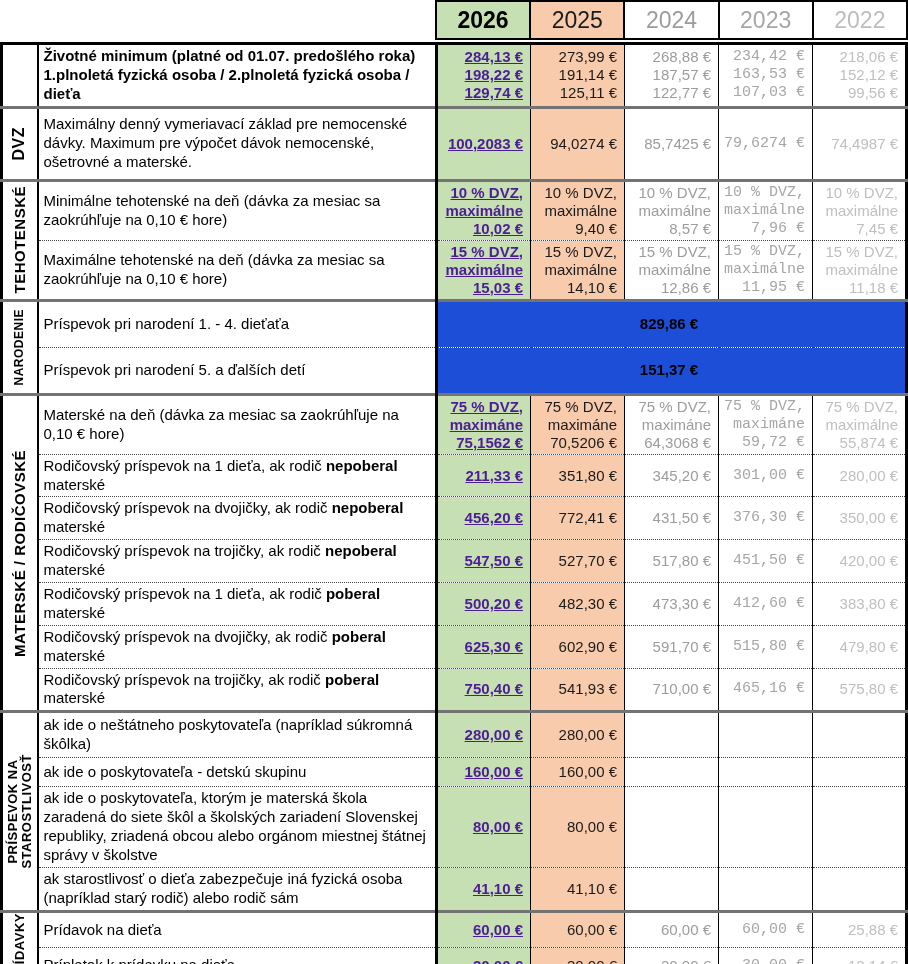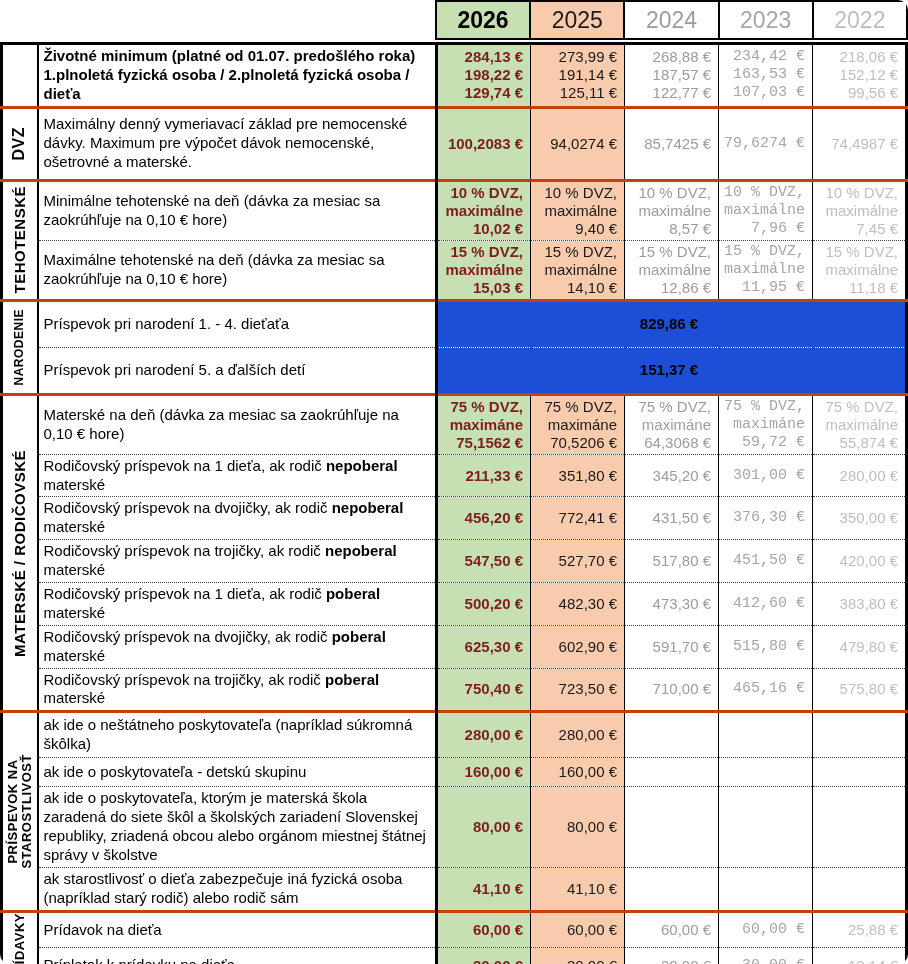--- a/index.html
+++ b/index.html
@@ -3,21 +3,20 @@
 <meta charset="utf-8">
 <style>
   html,body{margin:0;padding:0;background:#fff;}
   .sheet{
     position:relative;
     width:908px;height:964px;
     background:#fff;
     font-family:"Liberation Sans",sans-serif;
     color:#000;
     overflow:hidden;
-    border-radius:10px;
   }
   
   .year-table{
     position:absolute;top:0;left:435px;
     border-collapse:collapse;table-layout:fixed;
   }
   .year-table td{
     width:94px;height:34px;
     border:2px solid #000;
     text-align:center;vertical-align:middle;
@@ -37,21 +36,21 @@
   }
   .body-table td{
     border-left:1px solid #000;
     border-right:1px solid #000;
     padding:0;
     vertical-align:middle;
     font-size:15px;
     overflow:hidden;
   }
   
-  tr.sec-start > td{border-top:3px solid #c2410c;}
+  tr.sec-start > td{border-top:3px solid #737373;}
   tr.inner > td{border-top:1px dotted #444;}
   
   col.c-label{width:36px;}
   col.c-desc{width:399px;}
   col.c-year{width:94px;}
   
   td.vlabel{
     border-right:2px solid #000;
     text-align:center;
     background:#fff;
@@ -80,21 +79,21 @@
     background:#fff;
   }
   td.desc b{font-weight:bold;}
   
   td.val{
     text-align:right;
     padding:2px 7px 2px 2px;
     white-space:pre-line;
     line-height:1.2;
   }
-  td.y0{background:#c6e0b4;font-weight:bold;color:#7f1d1d;}
+  td.y0{background:#c6e0b4;font-weight:bold;color:#4c1d95;text-decoration:underline;}
   td.y1{background:#f8cbad;color:#1a1a1a;text-align:right;}
   td.y2{color:#9c9c9c;}
   td.y3{color:#a6a6a6;font-family:Liberation Mono, monospace;}
   td.y4{color:#bfbfbf;}
   td.y-merged{
     background:#1d4ed8;font-weight:bold;color:#000;
     text-align:center;
   }
   
   tr.h-ziv{height:63px;}
@@ -281,21 +280,21 @@
       <td class="desc"><span>Rodičovský príspevok na dvojičky, ak rodič </span><b>poberal</b><span> materské</span></td>
       <td class="val y0">625,30 €</td>
       <td class="val y1">602,90 €</td>
       <td class="val y2">591,70 €</td>
       <td class="val y3">515,80 €</td>
       <td class="val y4">479,80 €</td>
     </tr>
     <tr class="inner h-mat">
       <td class="desc"><span>Rodičovský príspevok na trojičky, ak rodič </span><b>poberal</b><span> materské</span></td>
       <td class="val y0">750,40 €</td>
-      <td class="val y1">723,50 €</td>
+      <td class="val y1">541,93 €</td>
       <td class="val y2">710,00 €</td>
       <td class="val y3">465,16 €</td>
       <td class="val y4">575,80 €</td>
     </tr>
 
     <tr class="sec-start h-star0">
       <td class="vlabel vl-star" rowspan="4">
             <div class="vtext">PRÍSPEVOK NA
 STAROSTLIVOSŤ</div>
           </td>

